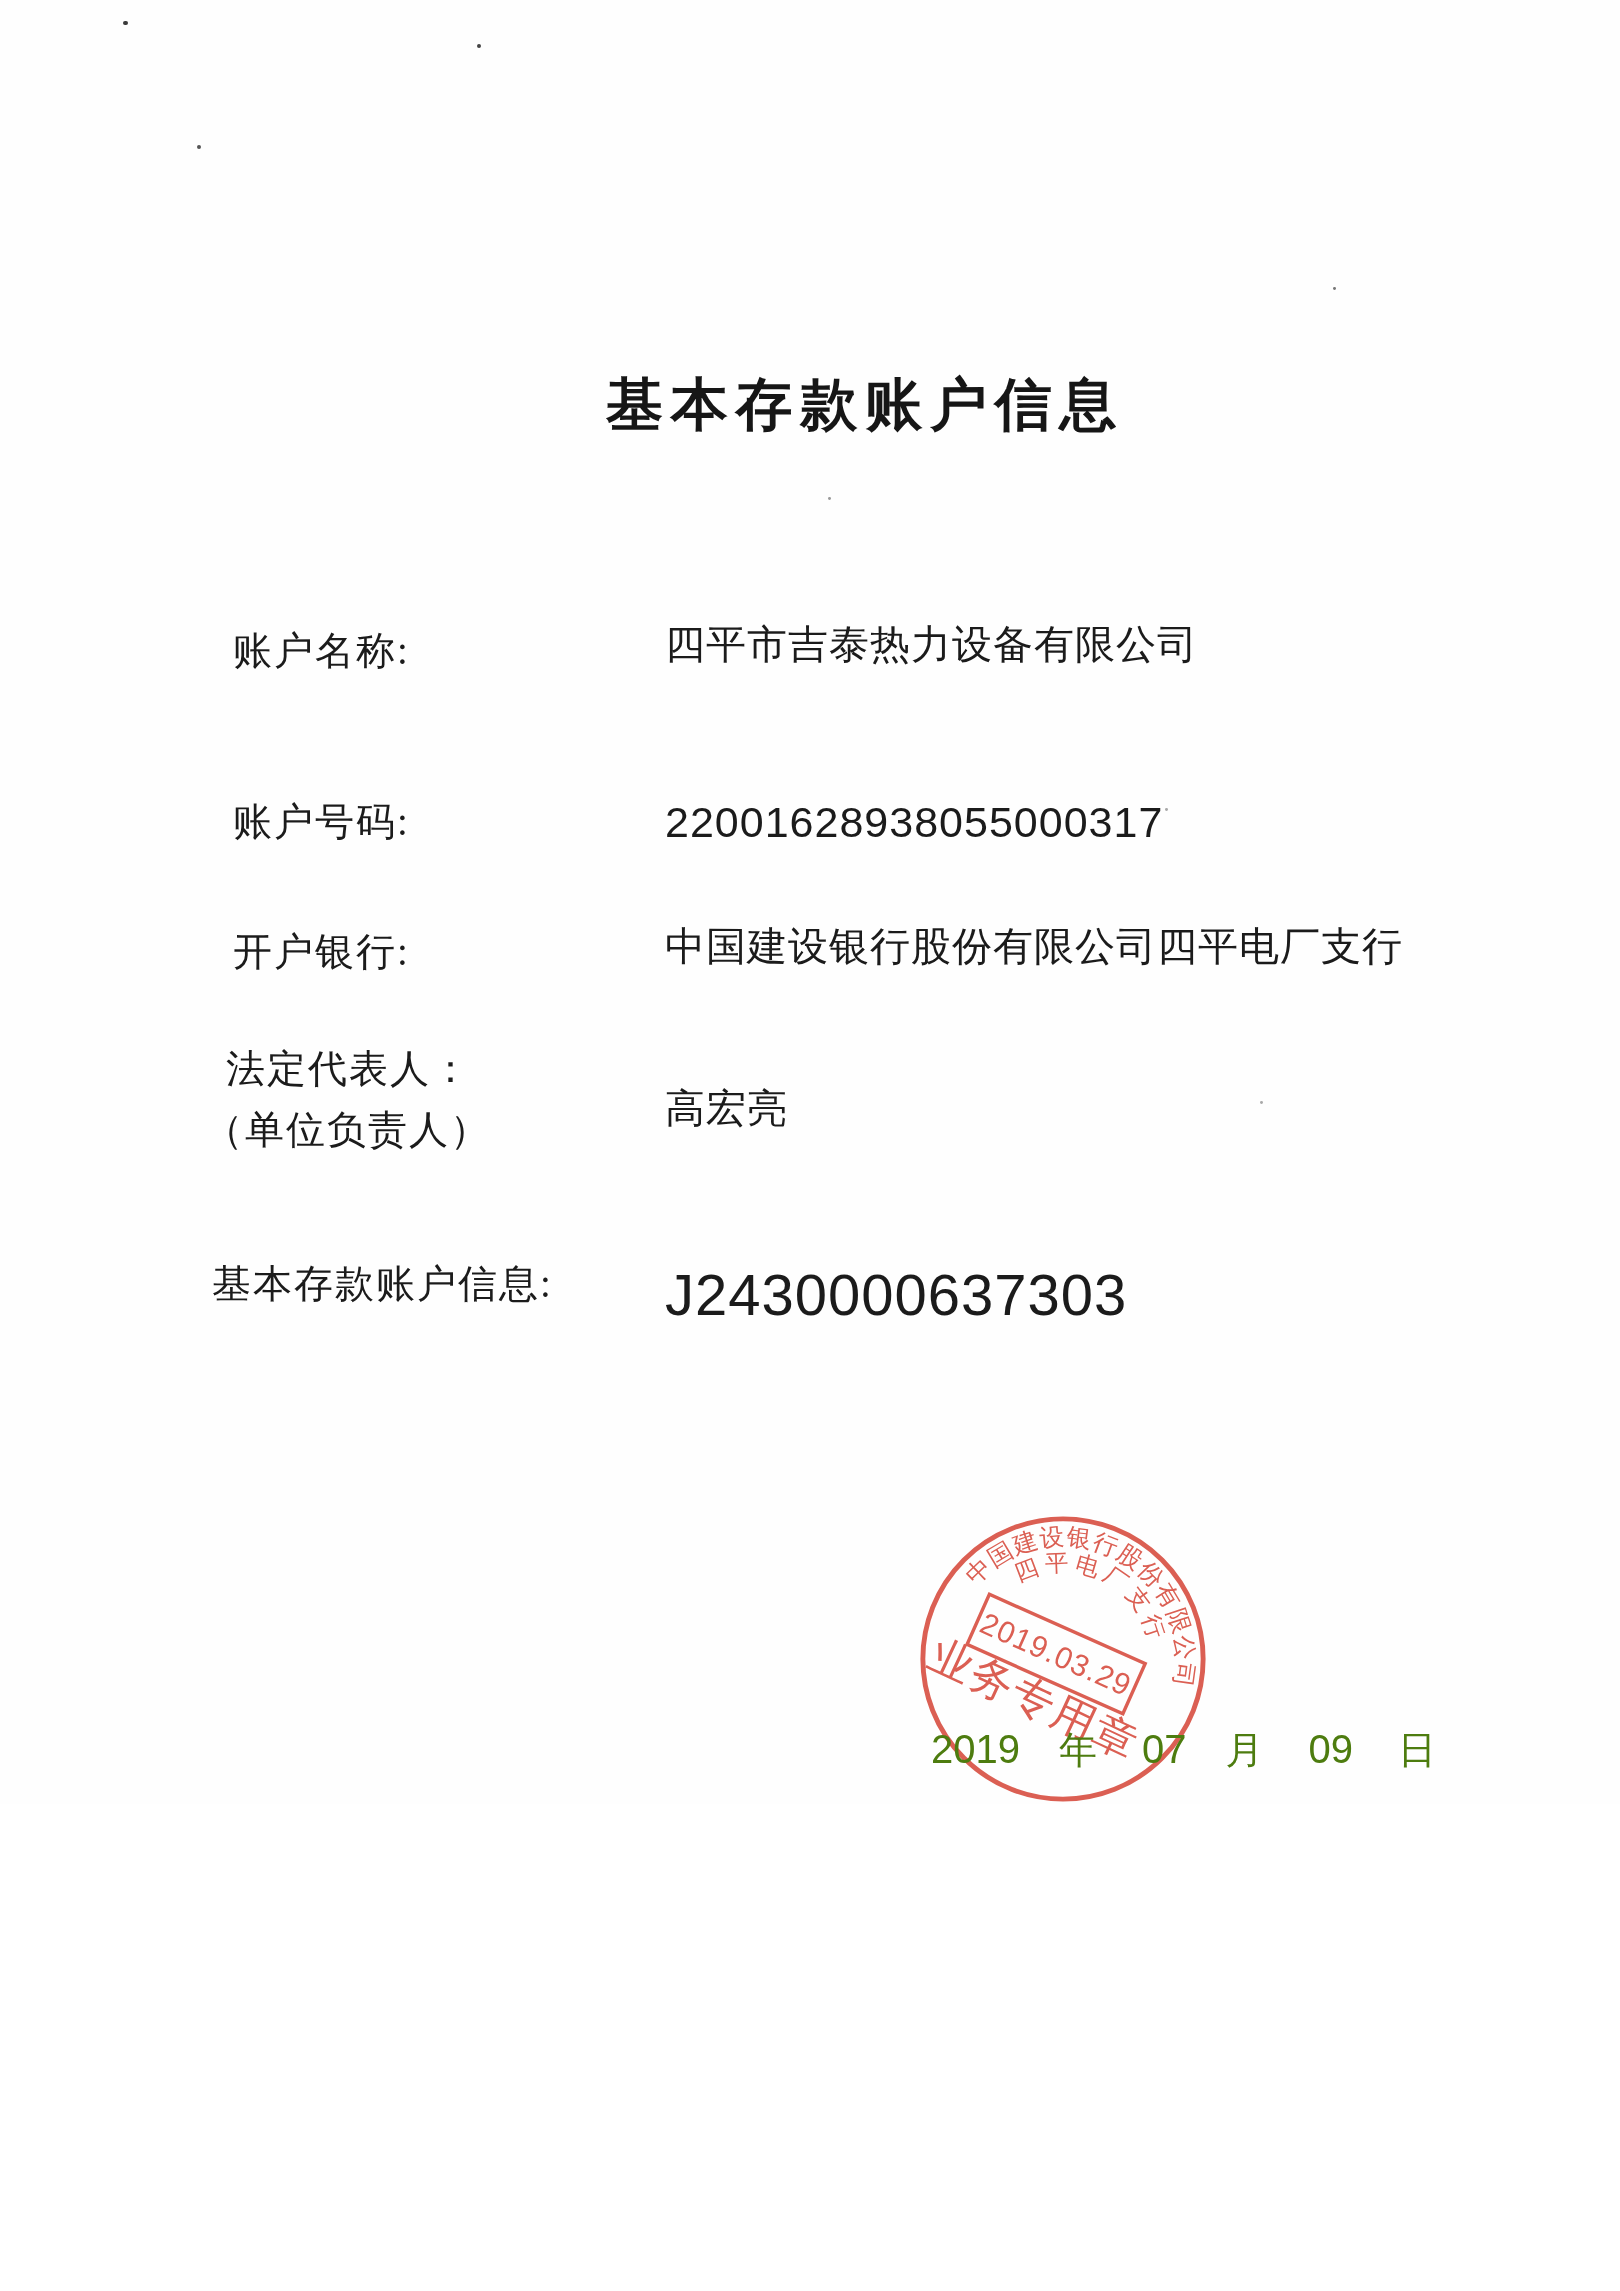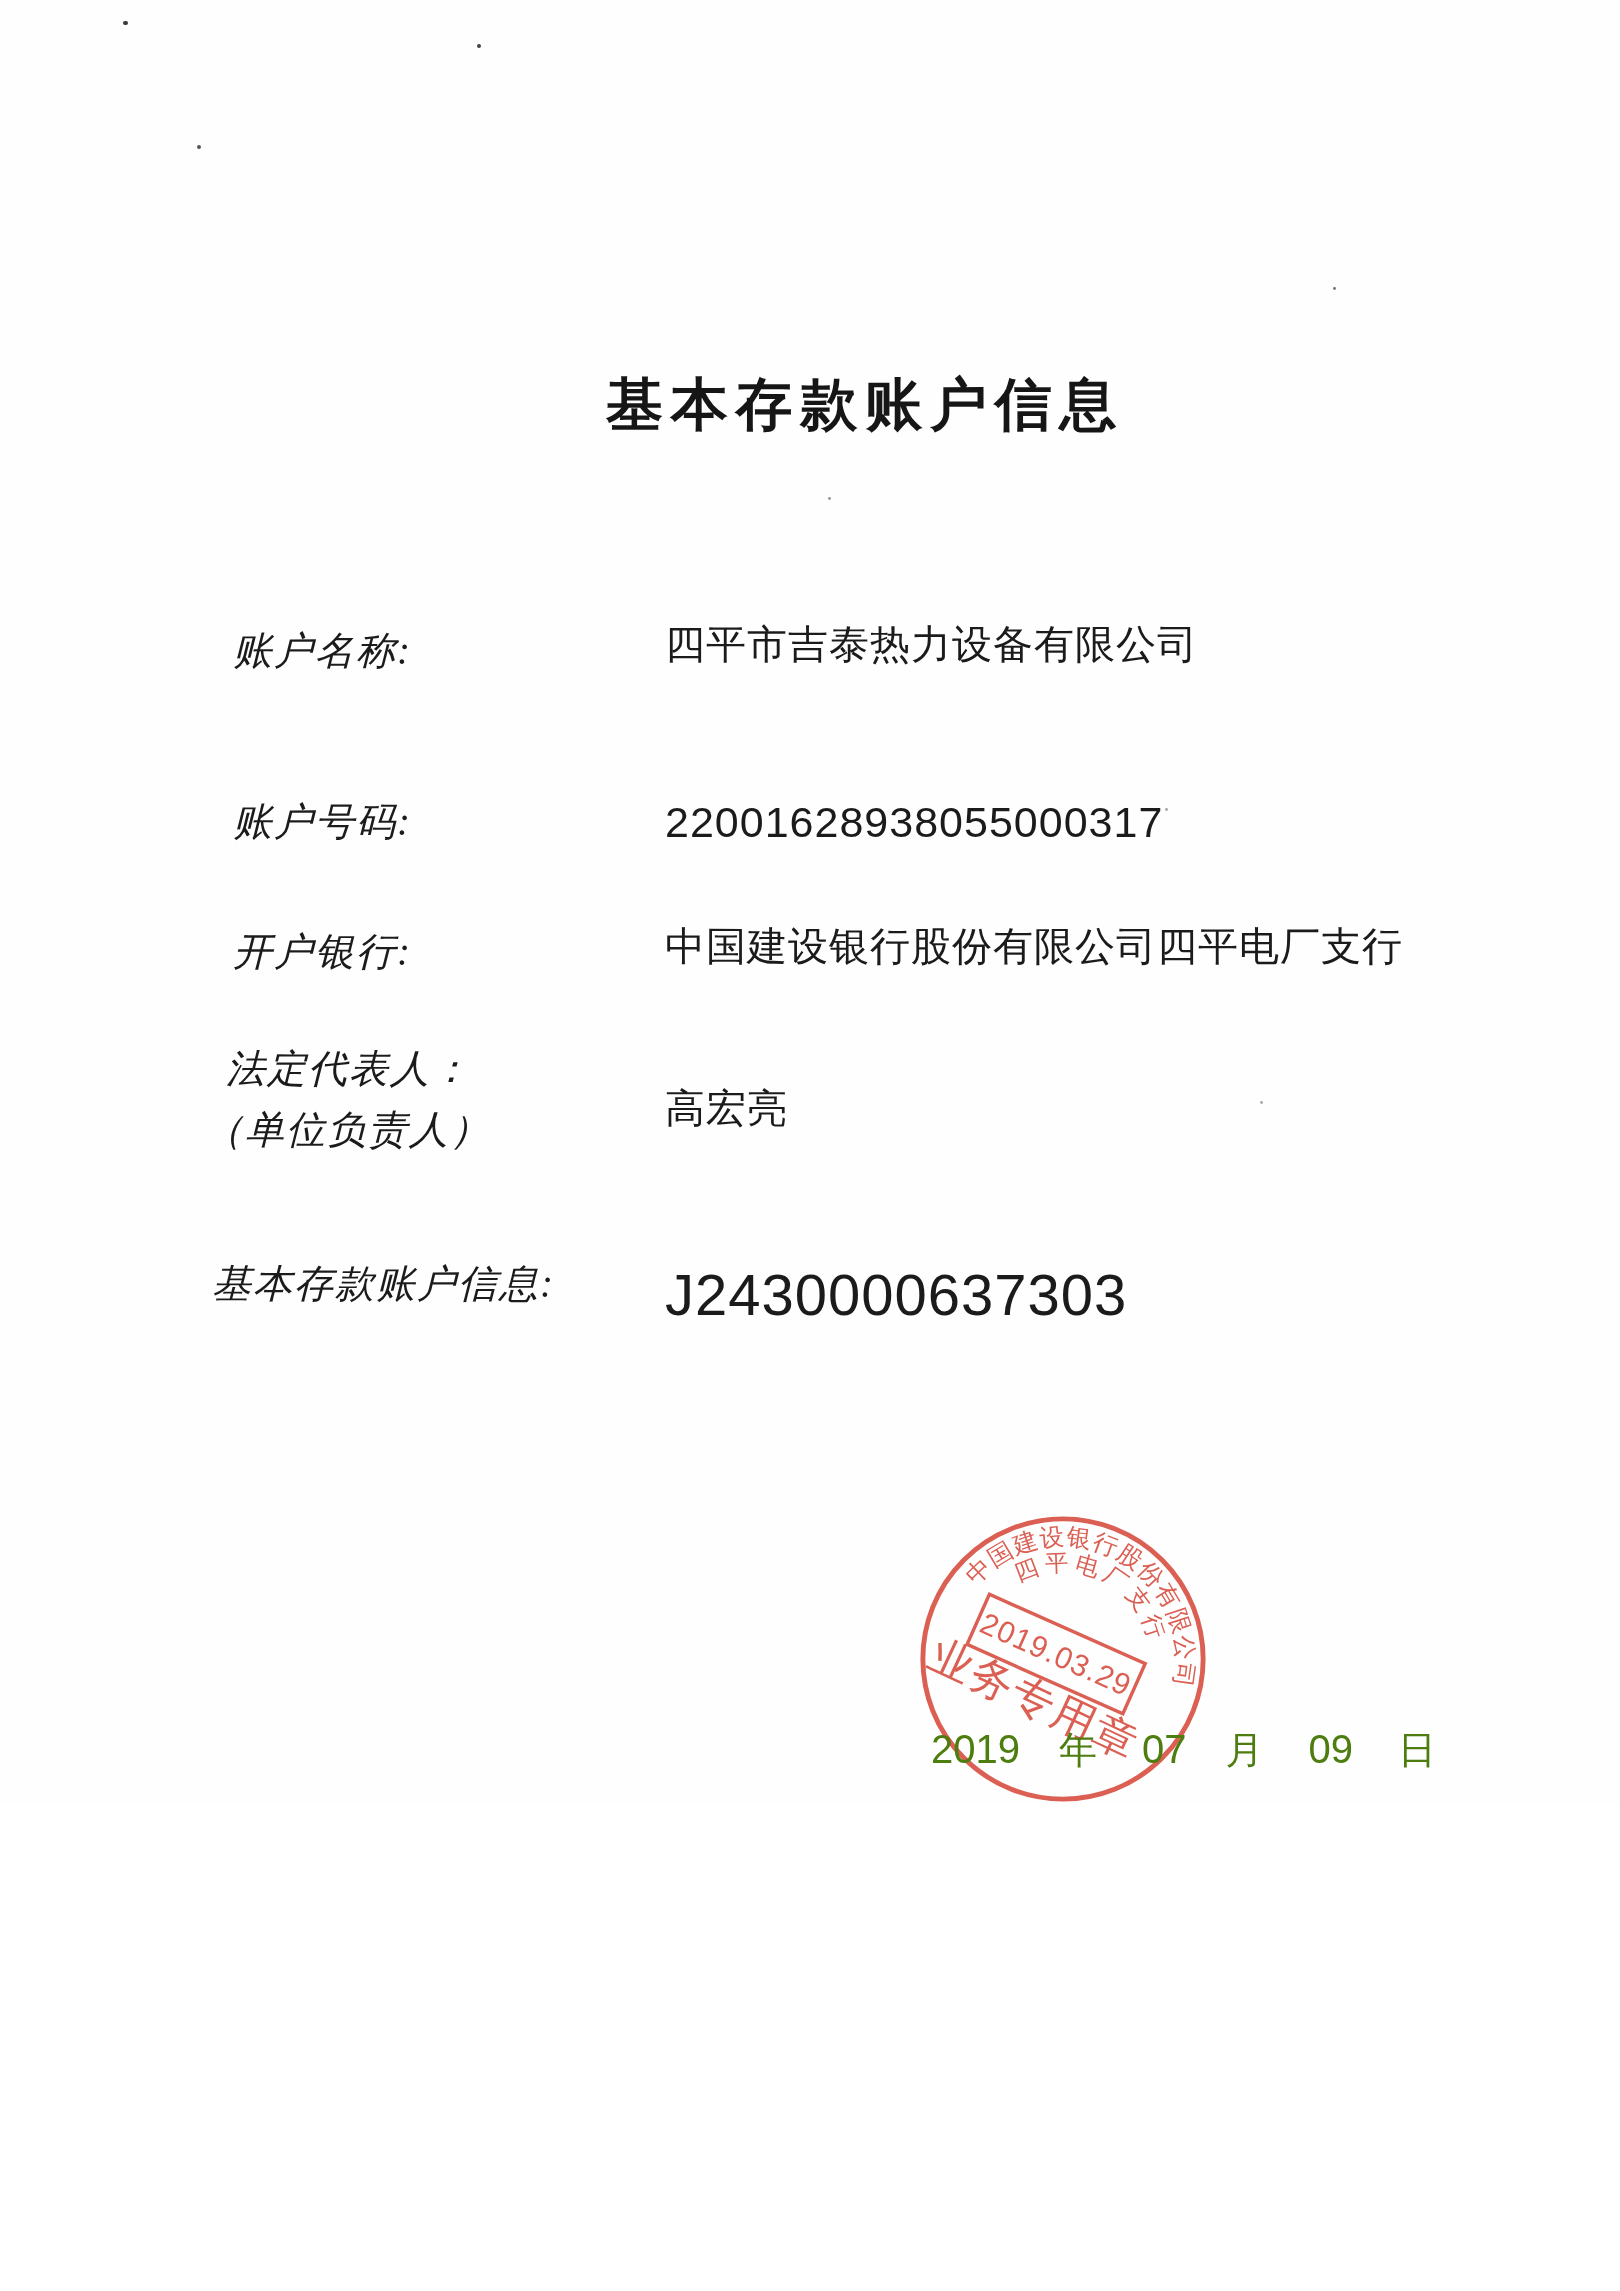--- a/index.html
+++ b/index.html
@@ -12,21 +12,21 @@
     color:#1d1d1d;
   }
   .abs{position:absolute;white-space:nowrap;}
   #doc-title{
     left:606px;top:367px;
     font-size:57px;font-weight:700;
     letter-spacing:7.8px;
     color:#161616;
   }
   .field-label{
-    font-size:39px;letter-spacing:2px;color:#1b1b1b;font-style:italic;
+    font-size:39px;letter-spacing:2px;color:#1b1b1b;
   }
   .field-value{
     font-size:40px;letter-spacing:1px;color:#1b1b1b;
   }
   .num{
     font-family:"Liberation Sans", sans-serif;
     letter-spacing:1px;
     margin-top:8px;
   }
   #label-1{left:233px;top:624px;}

